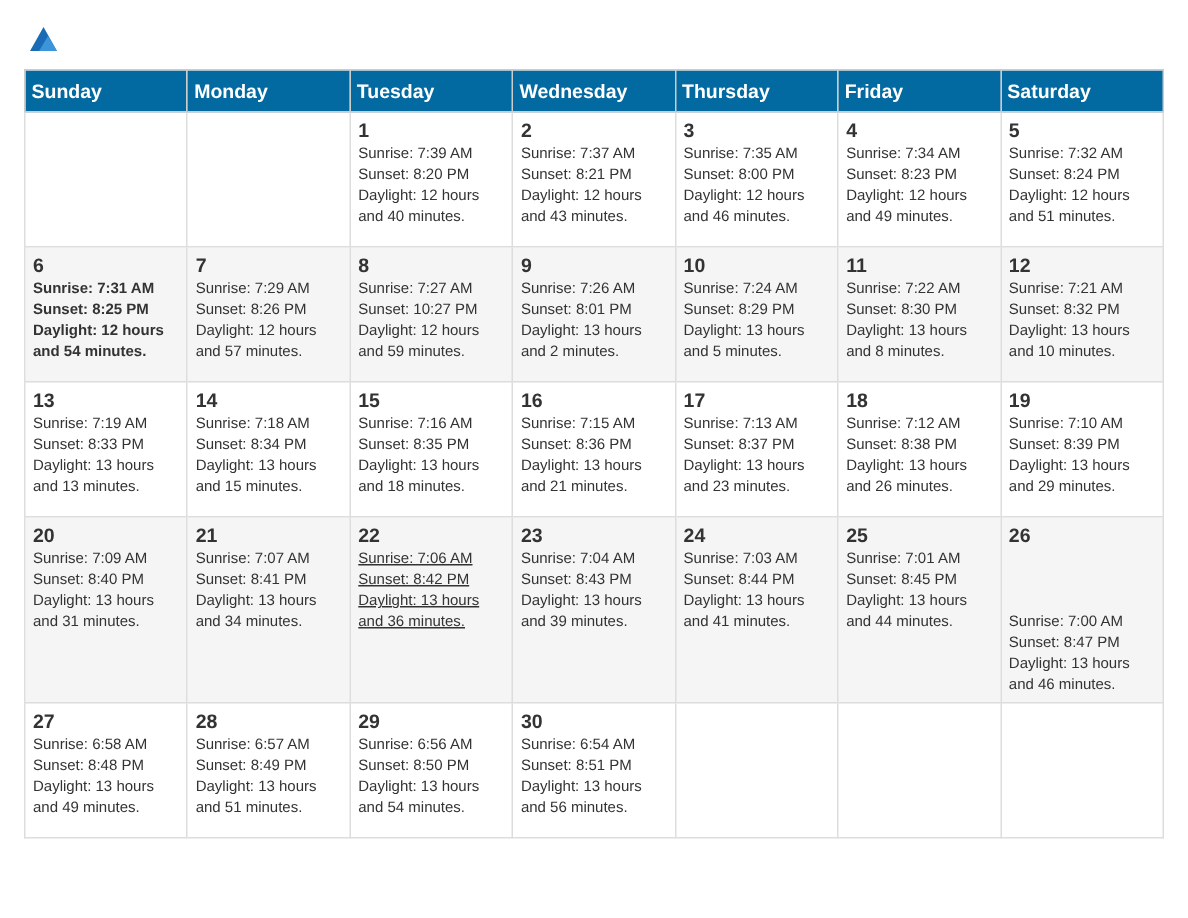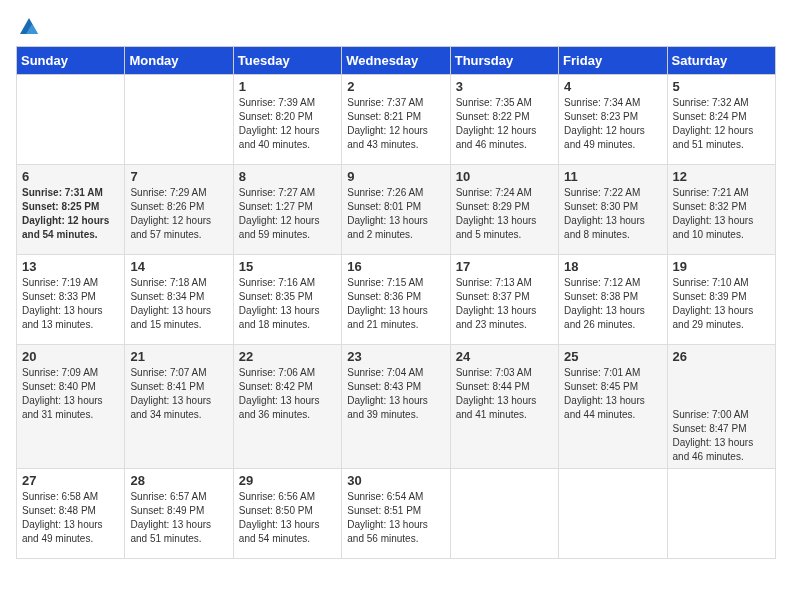--- a/index.html
+++ b/index.html
@@ -56,21 +56,21 @@
     .title-location {
       font-size: 14px;
       color: #555;
     }
     .calendar {
       width: 100%;
       border-collapse: collapse;
       border: 1px solid #ccc;
     }
     .calendar th {
-      background-color: #1d4ed8;
+      background-color: #0369a1;
       color: #fff;
       font-size: 13px;
       font-weight: bold;
       padding: 6px 4px;
       text-align: left;
       border: 1px solid #ccc;
     }
     .calendar td {
       vertical-align: top;
       border: 1px solid #ddd;
@@ -153,21 +153,21 @@
         <td class="row-white">
           <span class="day-number">2</span>
           <div class="day-info" style="white-space: pre-line;">Sunrise: 7:37 AM
 Sunset: 8:21 PM
 Daylight: 12 hours
 and 43 minutes.</div>
         </td>
         <td class="row-white">
           <span class="day-number">3</span>
           <div class="day-info" style="white-space: pre-line;">Sunrise: 7:35 AM
-Sunset: 8:22 PM
+Sunset: 8:00 PM
 Daylight: 12 hours
 and 46 minutes.</div>
         </td>
         <td class="row-white">
           <span class="day-number">4</span>
           <div class="day-info" style="white-space: pre-line;">Sunrise: 7:34 AM
 Sunset: 8:23 PM
 Daylight: 12 hours
 and 49 minutes.</div>
         </td>
@@ -190,21 +190,21 @@
         <td class="row-shade">
           <span class="day-number">7</span>
           <div class="day-info" style="white-space: pre-line;">Sunrise: 7:29 AM
 Sunset: 8:26 PM
 Daylight: 12 hours
 and 57 minutes.</div>
         </td>
         <td class="row-shade">
           <span class="day-number">8</span>
           <div class="day-info" style="white-space: pre-line;">Sunrise: 7:27 AM
-Sunset: 1:27 PM
+Sunset: 10:27 PM
 Daylight: 12 hours
 and 59 minutes.</div>
         </td>
         <td class="row-shade">
           <span class="day-number">9</span>
           <div class="day-info" style="white-space: pre-line;">Sunrise: 7:26 AM
 Sunset: 8:01 PM
 Daylight: 13 hours
 and 2 minutes.</div>
         </td>
@@ -291,21 +291,21 @@
         </td>
         <td class="row-shade">
           <span class="day-number">21</span>
           <div class="day-info" style="white-space: pre-line;">Sunrise: 7:07 AM
 Sunset: 8:41 PM
 Daylight: 13 hours
 and 34 minutes.</div>
         </td>
         <td class="row-shade">
           <span class="day-number">22</span>
-          <div class="day-info" style="white-space: pre-line;">Sunrise: 7:06 AM
+          <div class="day-info" style="white-space: pre-line; text-decoration: underline;">Sunrise: 7:06 AM
 Sunset: 8:42 PM
 Daylight: 13 hours
 and 36 minutes.</div>
         </td>
         <td class="row-shade">
           <span class="day-number">23</span>
           <div class="day-info" style="white-space: pre-line;">Sunrise: 7:04 AM
 Sunset: 8:43 PM
 Daylight: 13 hours
 and 39 minutes.</div>

